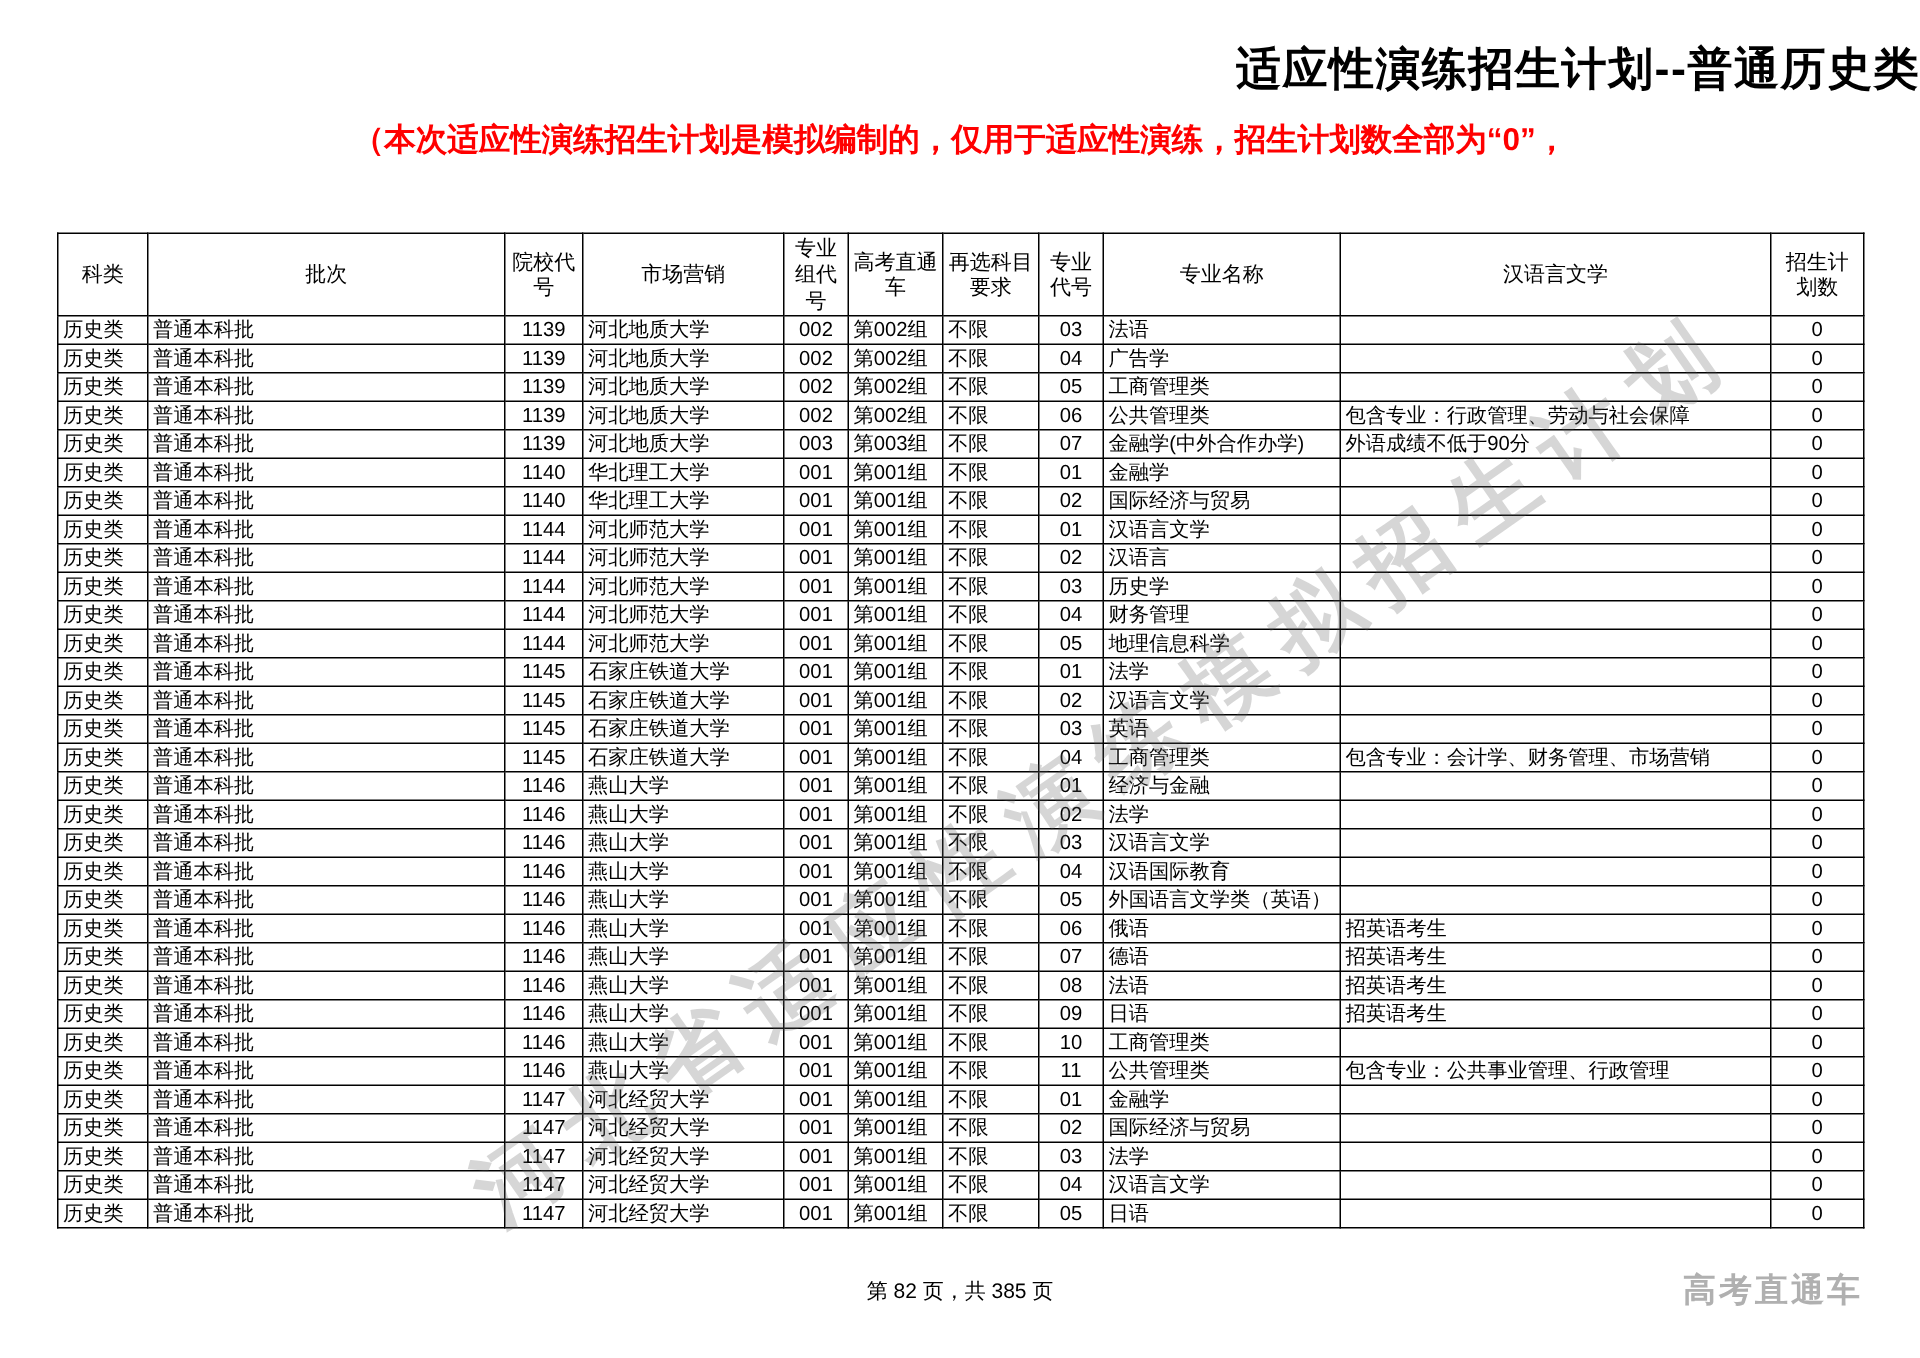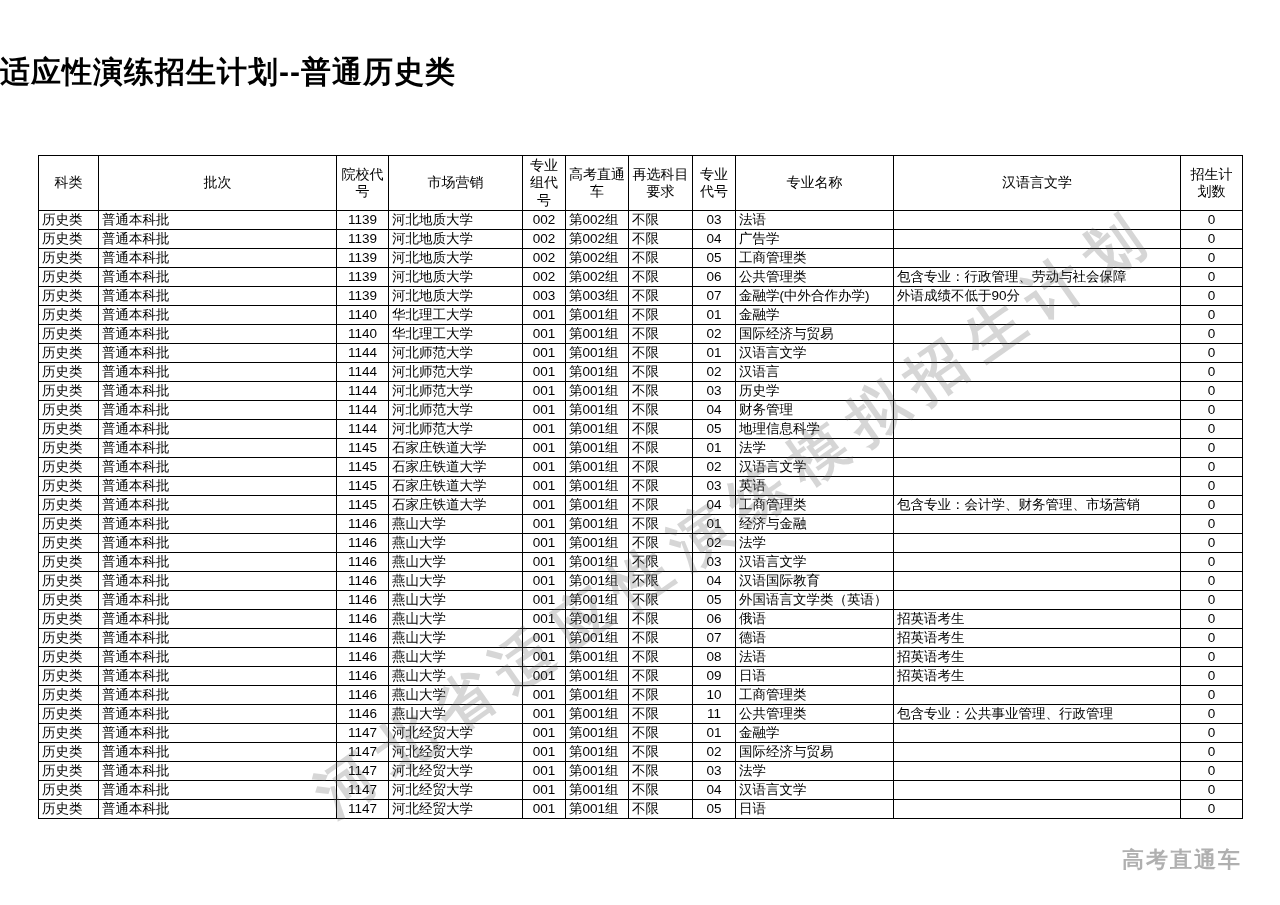--- a/index.html
+++ b/index.html
@@ -4,21 +4,21 @@
 <style>
   * { margin:0; padding:0; box-sizing:border-box; }
   html,body { background:#ffffff; }
   body {
     font-family:"Liberation Sans","DejaVu Sans",sans-serif;
     width:1280px; height:905px; position:relative; overflow:hidden; color:#000;
   }
   .page { position:relative; width:1280px; height:905px; background:#fff; }
 
   .title {
-    text-align:left; font-size:30px; font-weight:bold; padding-top:52px;
+    text-align:right; font-size:30px; font-weight:bold; padding-top:26px;
     letter-spacing:1px; color:#000;
   }
   .subtitle {
     text-align:center; font-size:21px; font-weight:bold; color:#ff0000;
     margin-top:12px; line-height:1.45;
   }
 
   .table-wrap { position:absolute; left:38px; top:155px; }
   table {
     border-collapse:collapse; table-layout:fixed; width:1204px;
@@ -53,20 +53,21 @@
   }
 </style>
 </head>
 <body>
 
 <div class="page">
 
   <div class="title">适应性演练招生计划--普通历史类</div>
 
   <div class="subtitle">
+    <div>（本次适应性演练招生计划是模拟编制的，仅用于适应性演练，招生计划数全部为“0”，</div>
   </div>
 
   <div class="diag-watermark">河北省适应性演练模拟招生计划</div>
 
   <div class="table-wrap">
     <table>
       <colgroup id="cols">
           <col style="width: 60px;">
           <col style="width: 238px;">
           <col style="width: 52px;">
@@ -508,16 +509,17 @@
             <td class="al">不限</td>
             <td class="ac">05</td>
             <td class="al">日语</td>
             <td class="al"></td>
             <td class="ac">0</td>
           </tr>
         </tbody>
     </table>
   </div>
 
+  <div class="footer">第 82 页，共 385 页</div>
 
   <div class="brand-watermark">高考直通车</div>
 
 </div>
 
 </body></html>

